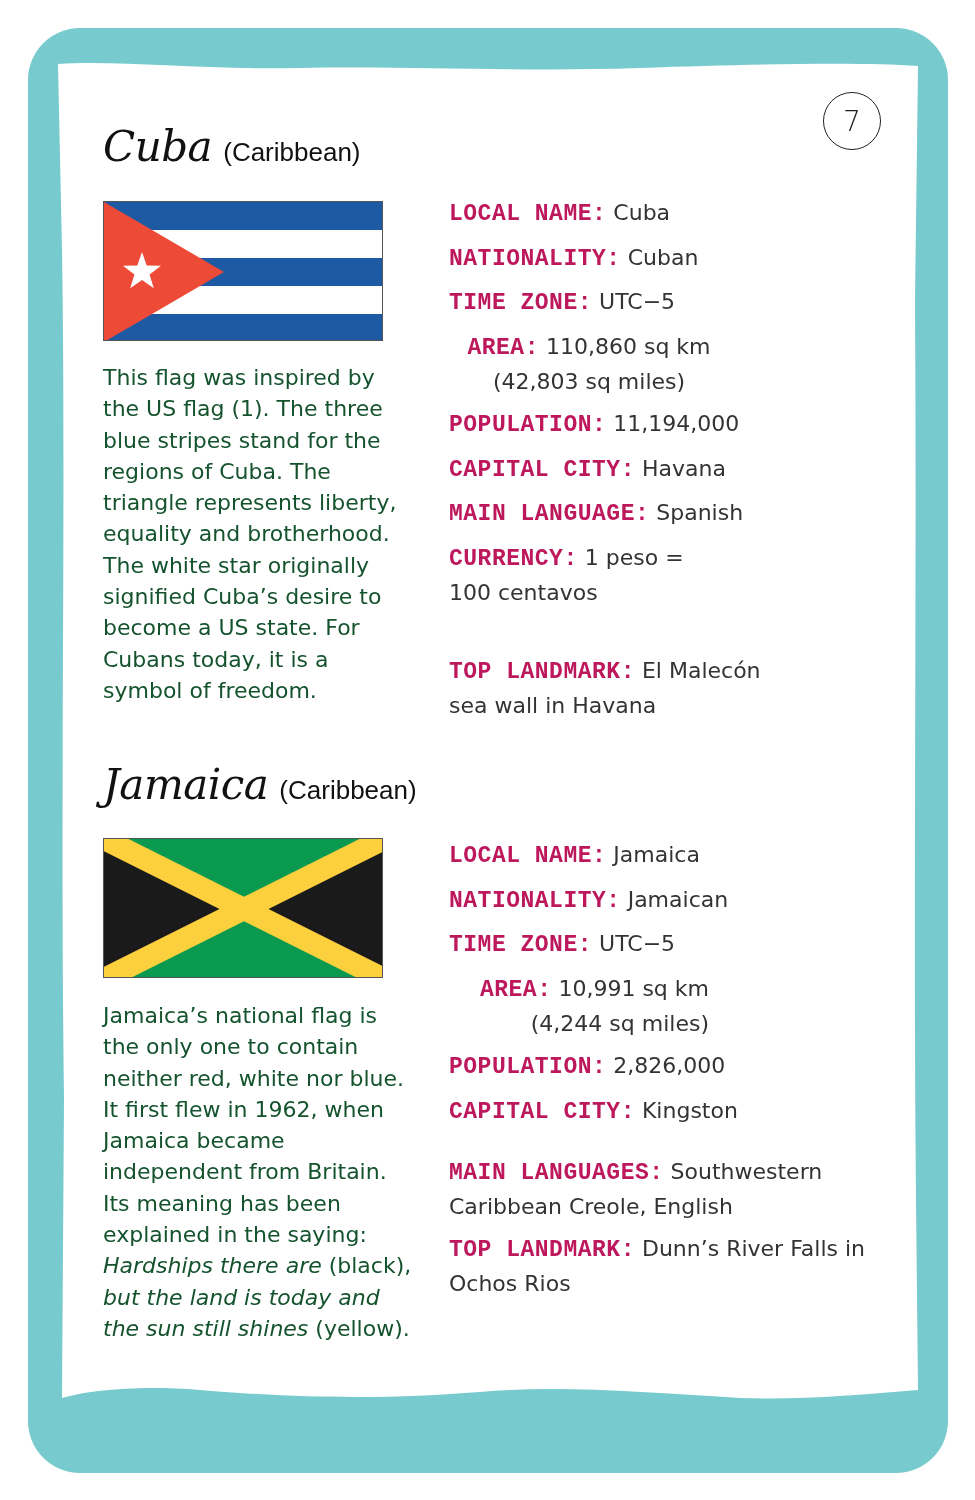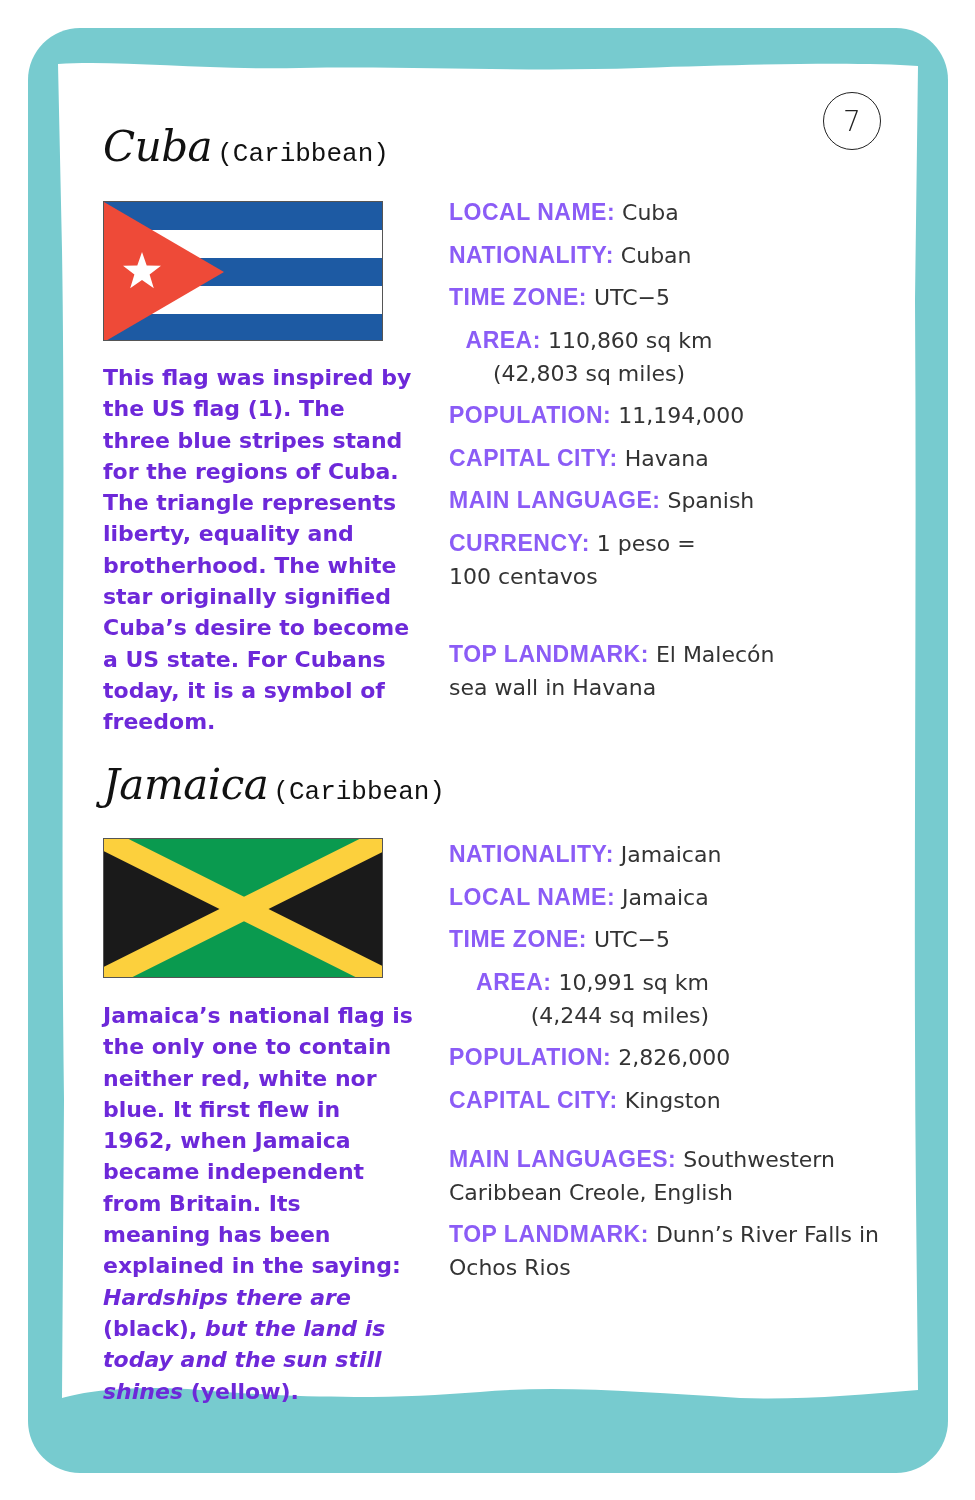--- a/index.html
+++ b/index.html
@@ -17,32 +17,32 @@
     position: absolute; left: 823px; top: 92px; width: 56px; height: 56px;
     border: 1.5px solid #222; border-radius: 50%;
     display: flex; align-items: center; justify-content: center;
     font-size: 28px; font-weight: 300; color: #222;
   }
   .country-title { position: absolute; left: 103px; white-space: nowrap; }
   .country-title .name {
     font-family: "DejaVu Serif", serif; font-style: italic; font-size: 42px; color: #111; letter-spacing: -0.5px;
   }
   .country-title .region {
-    font-family: Liberation Mono, monospace; font-size: 26px; color: #111; 
+    font-family: Liberation Sans, sans-serif; font-size: 26px; color: #111; margin-left: 6px;
   }
   .flag { position: absolute; left: 103px; width: 280px; height: 140px; border: 1px solid #555; box-sizing: border-box; overflow: hidden; }
   .flag svg { display: block; }
   .desc {
     position: absolute; left: 103px; width: 310px;
-    font-size: 22px; line-height: 31.3px; color: #6d28d9; font-weight: 700;
+    font-size: 22px; line-height: 31.3px; color: #14532d; font-weight: 400;
   }
   .desc em { font-style: italic; }
   .facts { position: absolute; left: 449px; width: 430px; }
   .fact { font-size: 22px; line-height: 33px; color: #333; margin-bottom: 9.5px; }
-  .fact .label { font-weight: bold; color: #8b5cf6; letter-spacing: 0.5px; font-family: Liberation Sans, sans-serif; font-size: 23px; }
+  .fact .label { font-weight: bold; color: #be185d; letter-spacing: 0.5px; font-family: Liberation Mono, monospace; font-size: 23px; }
   .fact .value { font-weight: normal; color: #333; }
 </style>
 </head>
 <body>
 
 <div class="card-frame"></div>
 
 <div class="card-inner">
   <svg width="975" height="1500">
     <path d="M58,64 C120,60 200,70 300,68 C420,66 520,72 640,68 C760,64 860,62 918,66
@@ -104,22 +104,22 @@
         <line x1="0" y1="0" x2="280" y2="140" stroke="#fcd03d" stroke-width="22"></line>
         <line x1="280" y1="0" x2="0" y2="140" stroke="#fcd03d" stroke-width="22"></line>
       </svg>
     </div>
 
     <div class="desc" style="top:1000px;">
       <span>Jamaica’s national flag is the only one to contain neither red, white nor blue. It first flew in 1962, when Jamaica became independent from Britain. Its meaning has been explained in the saying: </span><em>Hardships there are</em><span> (black), </span><em>but the land is today and the sun still shines</em><span> (yellow).</span>
     </div>
 
     <div class="facts" style="top:838px;">
+      <div class="fact"><span class="label">LOCAL NAME:</span> <span class="value">Jamaica</span></div>
       <div class="fact"><span class="label">NATIONALITY:</span> <span class="value">Jamaican</span></div>
-      <div class="fact"><span class="label">LOCAL NAME:</span> <span class="value">Jamaica</span></div>
       <div class="fact"><span class="label">TIME ZONE:</span> <span class="value">UTC−5</span></div>
       <div class="fact" style="width:260px;text-align:right;"><span class="label">AREA:</span> <span class="value">10,991 sq km (4,244 sq miles)</span></div>
       <div class="fact"><span class="label">POPULATION:</span> <span class="value">2,826,000</span></div>
       <div class="fact"><span class="label">CAPITAL CITY:</span> <span class="value">Kingston</span></div>
       <div class="fact" style="width:420px;margin-top:26px;"><span class="label">MAIN LANGUAGES:</span> <span class="value">Southwestern Caribbean Creole, English</span></div>
       <div class="fact" style="width:430px;"><span class="label">TOP LANDMARK:</span> <span class="value">Dunn’s River Falls in Ochos Rios</span></div>
     </div>
   </section>
 </div>
 

